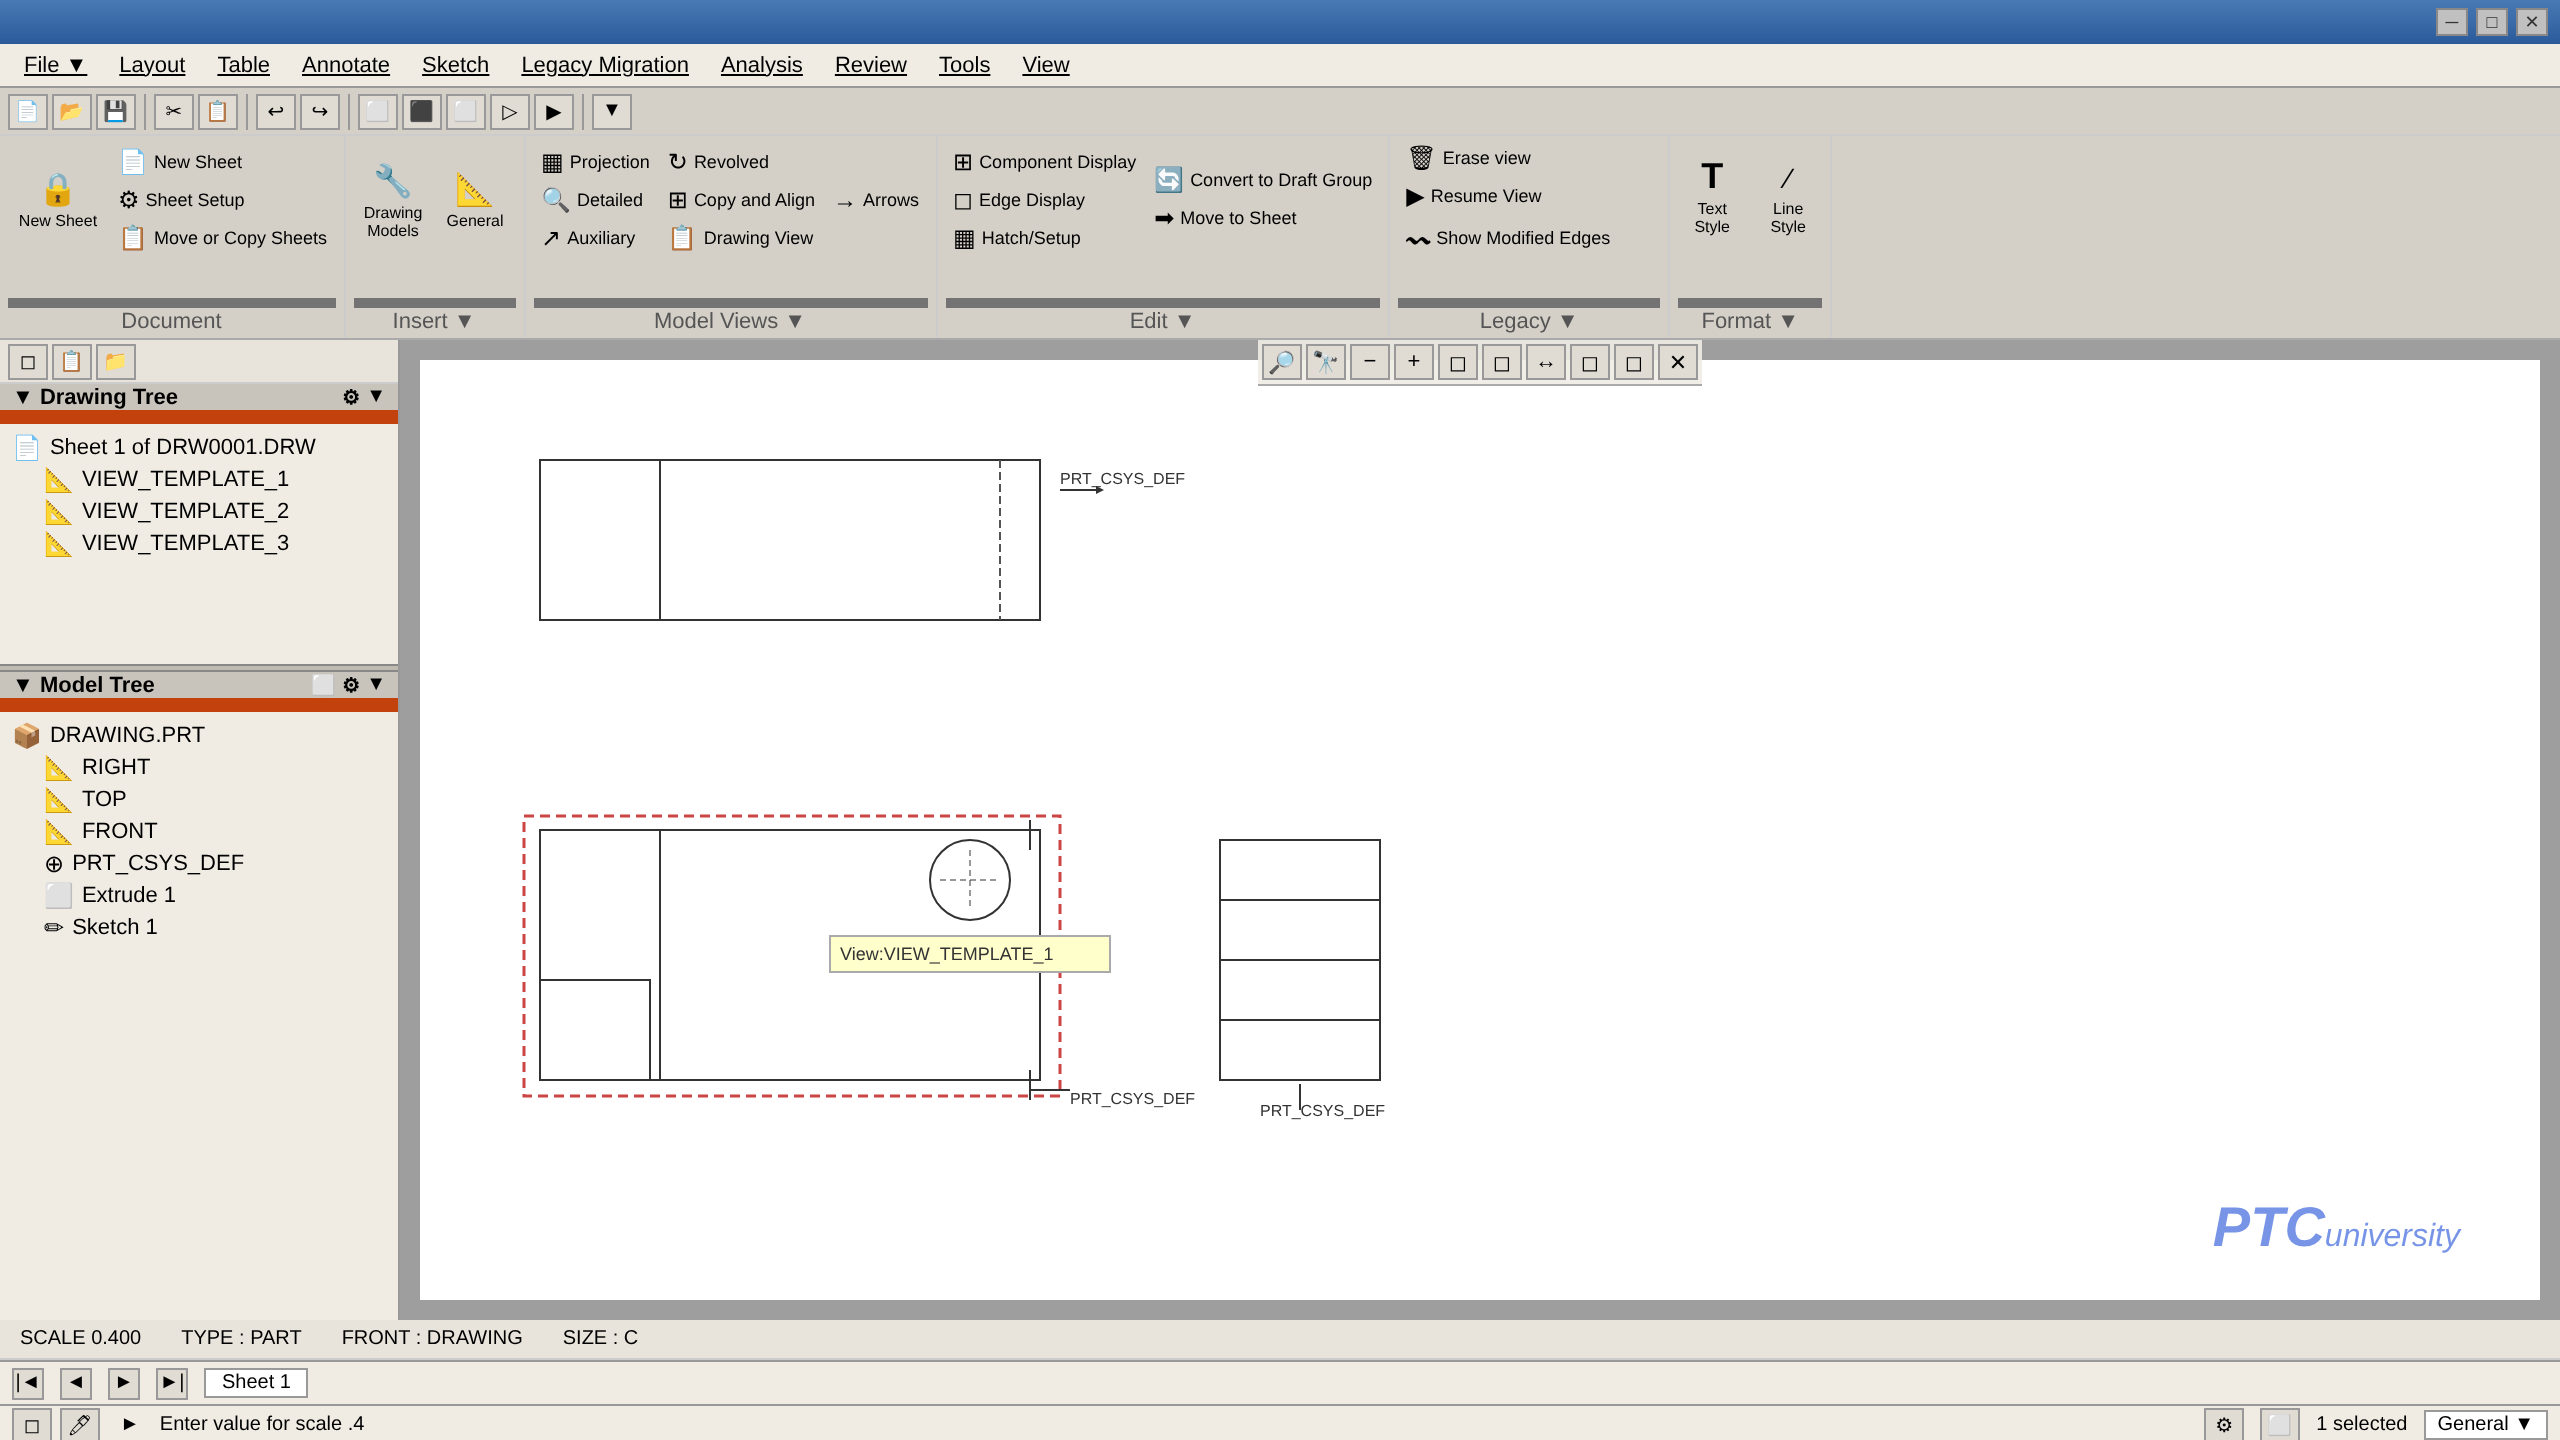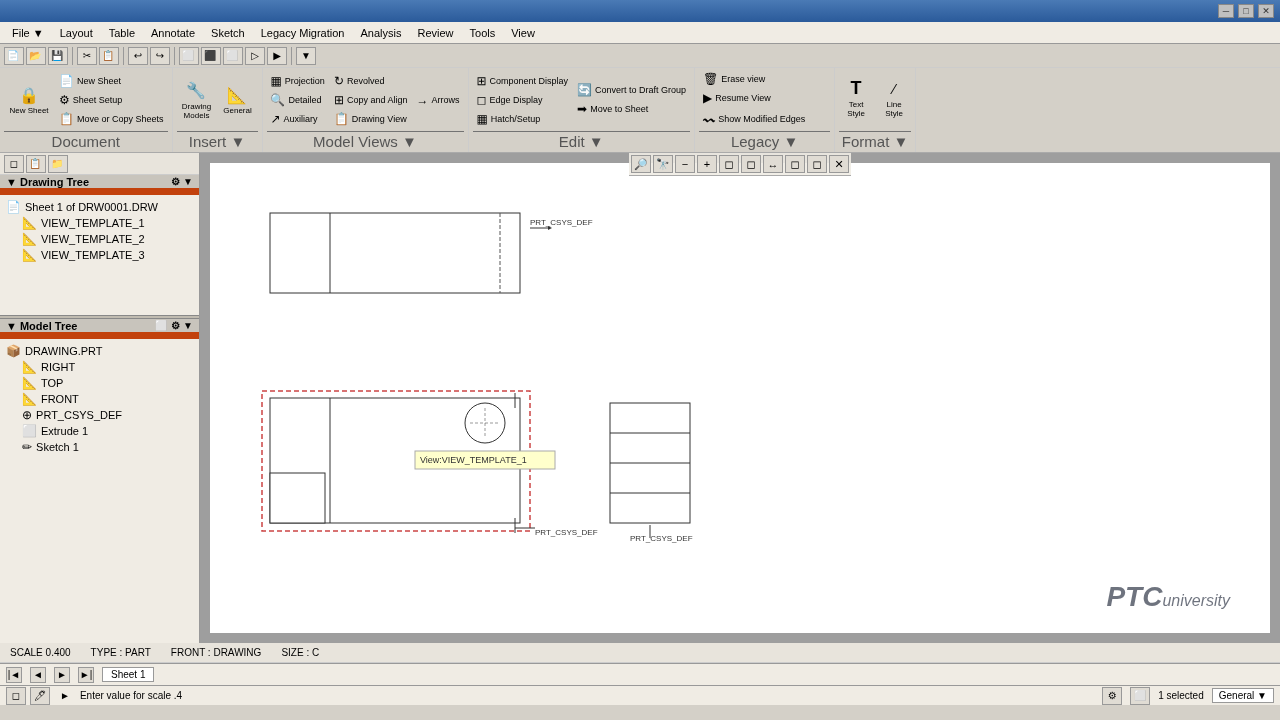--- a/index.html
+++ b/index.html
@@ -27,20 +27,21 @@
     }
 
     
     #menubar {
       background: #f0ece4;
       height: 22px;
       display: flex;
       align-items: center;
       border-bottom: 1px solid #999;
       padding: 0 4px;
+      text-decoration: underline;
     }
     .menu-item {
       padding: 2px 8px;
       cursor: pointer;
       font-size: 11px;
       height: 100%;
       display: flex;
       align-items: center;
     }
 
@@ -70,25 +71,25 @@
 
     .ribbon-section {
       display: flex;
       flex-direction: column;
       border-right: 1px solid #ccc;
       padding: 2px 4px;
       min-width: 60px;
     }
 
     .ribbon-section-label {
-      font-size: 15px;
+      font-size: 11px;
       color: #555;
       text-align: center;
-      border-top: 1px solid #737373;
-      margin-top: 2px;
+      border-top: 5px solid #737373;
+      margin-top: 20px;
       padding-top: 1px;
     }
 
     .ribbon-buttons {
       display: flex;
       flex-wrap: wrap;
       gap: 1px;
       flex: 1;
       align-items: center;
       justify-content: center;
@@ -243,21 +244,21 @@
       top: 0; left: 0;
       width: 100%; height: 100%;
     }
 
     .ptc-logo {
       position: absolute;
       bottom: 20px;
       right: 40px;
       font-size: 28px;
       font-weight: bold;
-      color: #0f172a;
+      color: #1d4ed8;
       font-style: italic;
       opacity: 0.6;
     }
 
     
     #canvas-nav {
       position: absolute;
       top: 0; left: 50%;
       transform: translateX(-50%);
       display: flex;

